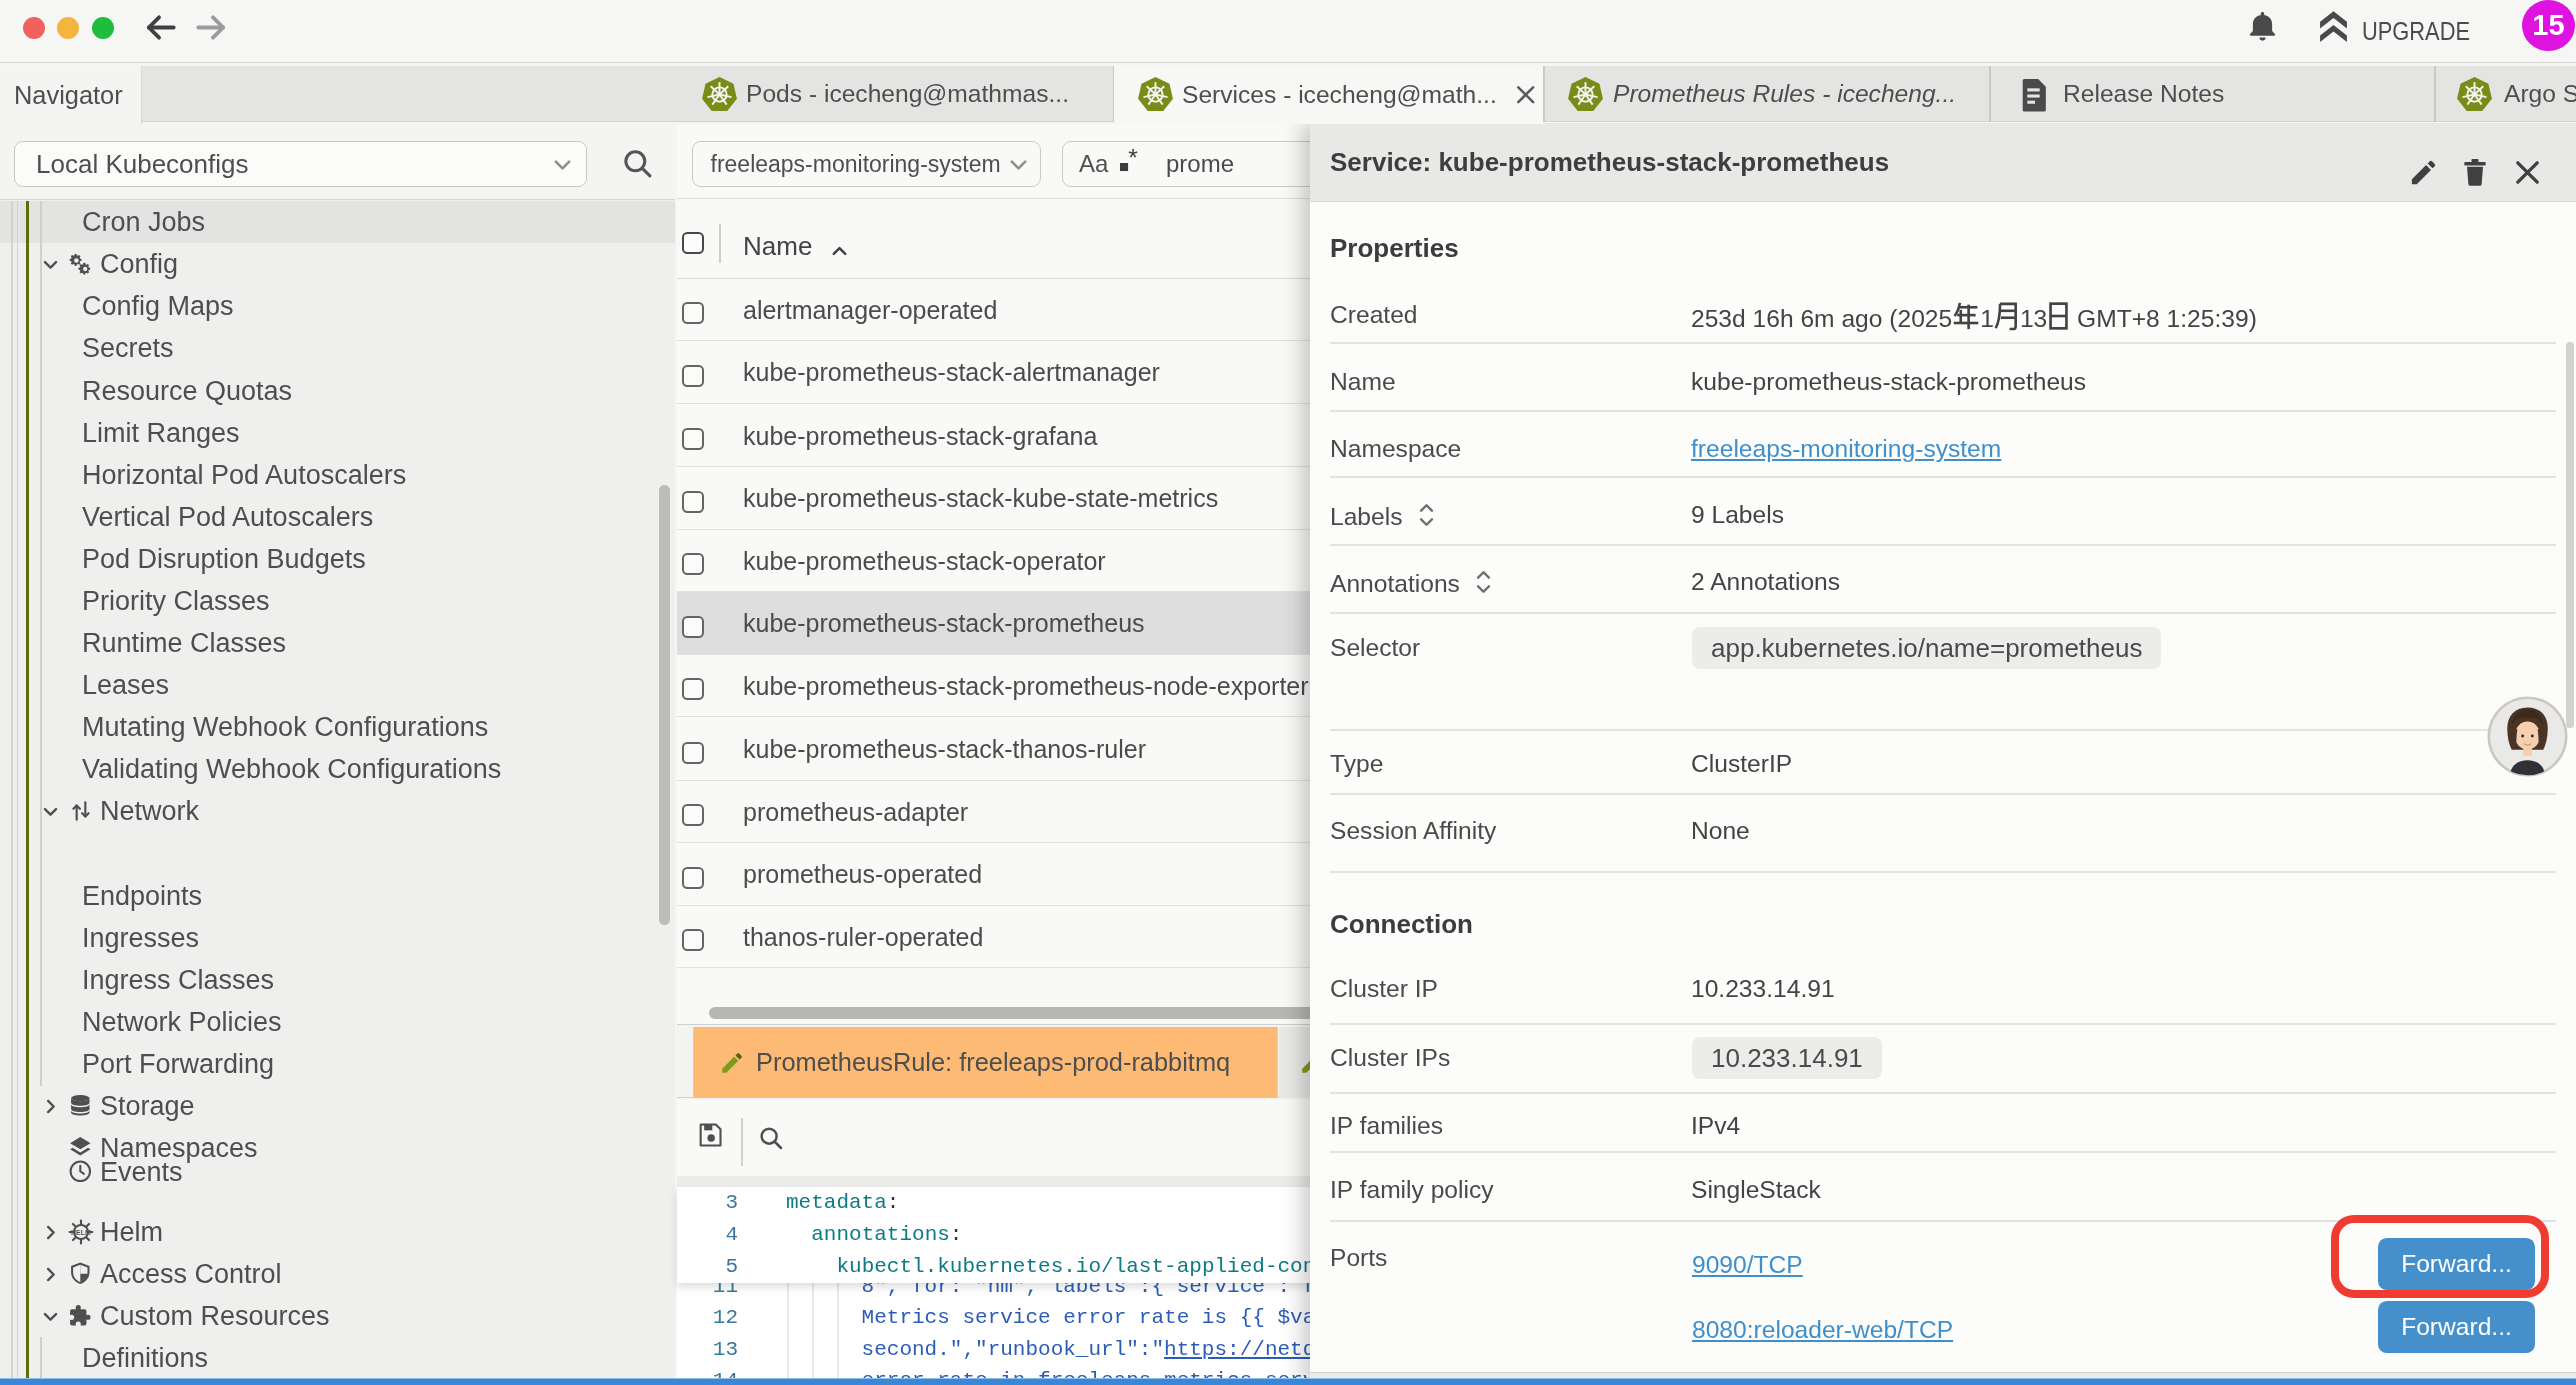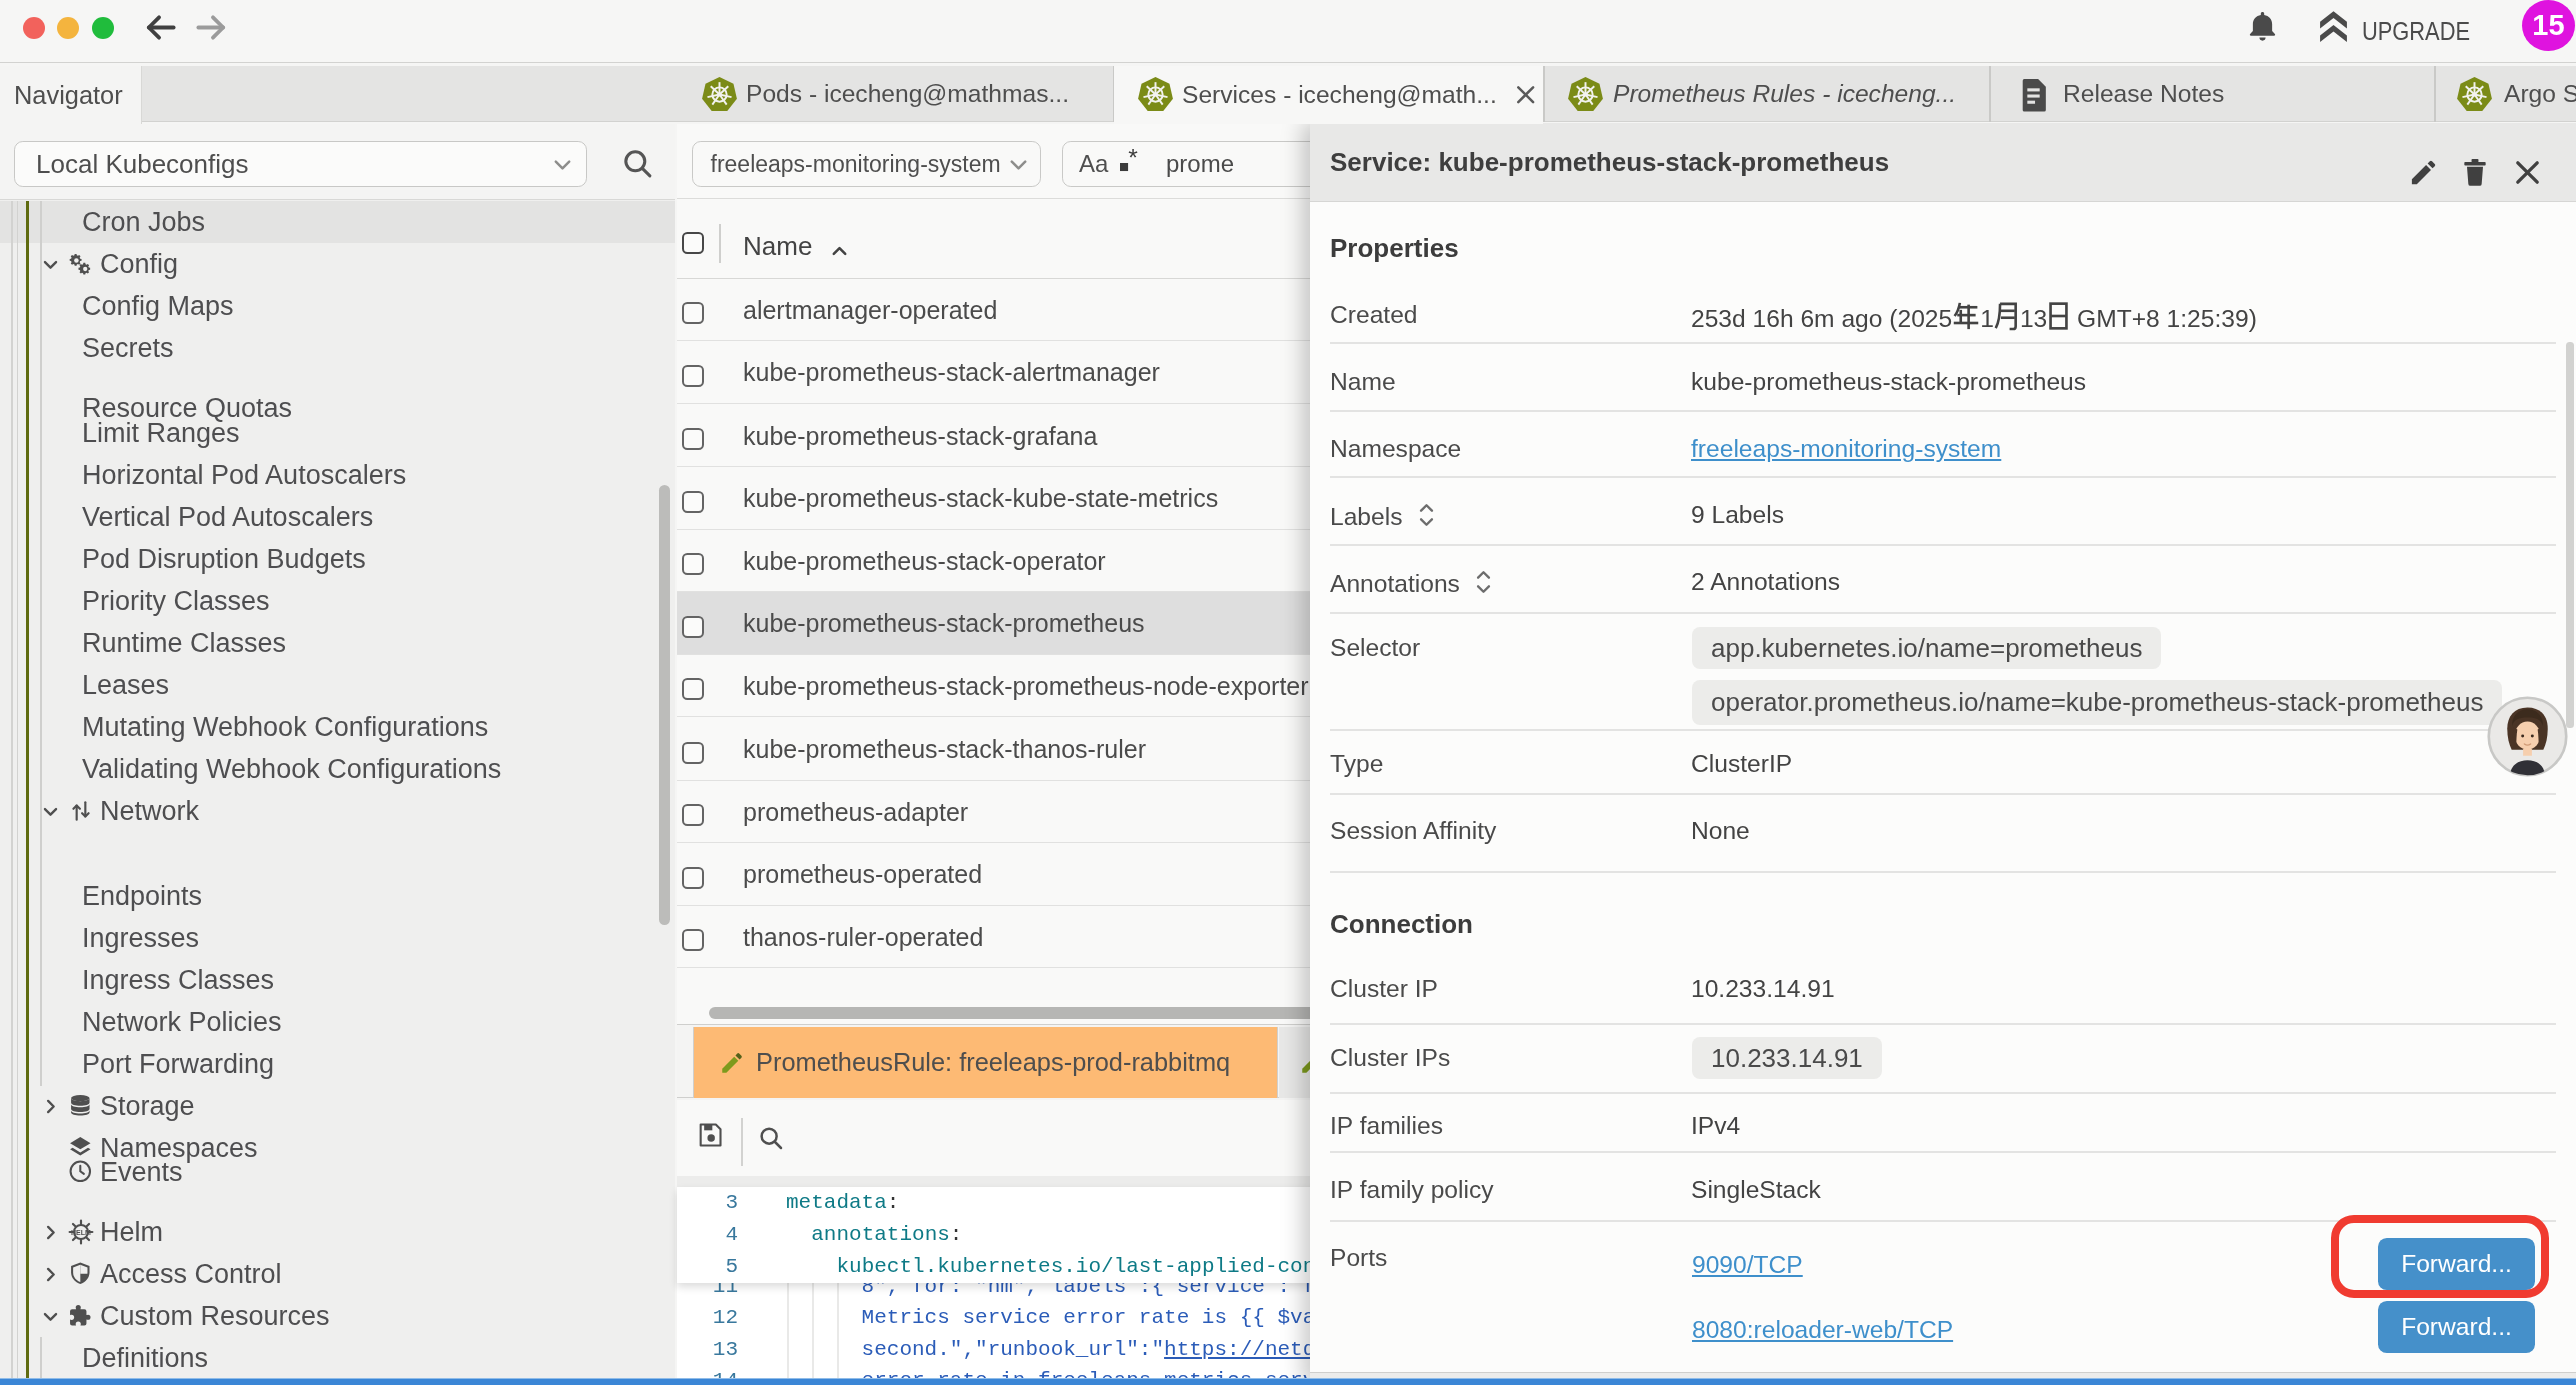--- a/index.html
+++ b/index.html
@@ -170,21 +170,21 @@
           <circle cx="16.8" cy="16.6" r="2.1" fill="#efefee"></circle>
         </svg>
       <div class="treetxt" style="left:100px;">Config</div>
     </div>
     <div class="treerow" style="top:161px;">
       <div class="treetxt" style="left:82px;">Config Maps</div>
     </div>
     <div class="treerow" style="top:203px;">
       <div class="treetxt" style="left:82px;">Secrets</div>
     </div>
-    <div class="treerow" style="top:246px;margin-top:17px;">
+    <div class="treerow" style="top:246px;">
       <div class="treetxt" style="left:82px;">Resource Quotas</div>
     </div>
     <div class="treerow" style="top:288px;">
       <div class="treetxt" style="left:82px;">Limit Ranges</div>
     </div>
     <div class="treerow" style="top:330px;">
       <div class="treetxt" style="left:82px;">Horizontal Pod Autoscalers</div>
     </div>
     <div class="treerow" style="top:372px;">
       <div class="treetxt" style="left:82px;">Vertical Pod Autoscalers</div>
@@ -467,21 +467,20 @@
     <div class="dvalue abs" style="left:381px; top:392px; transform:translateY(-50%);">9 Labels</div>
     <div class="dsep" style="top:421px;"></div>
     <div class="dlabel abs" style="left:20px; top:459px; transform:translateY(-50%);">Annotations<svg style="margin-left:12.3px; position:relative; top:2.6px;" width="23" height="26" viewBox="0 0 20 24" fill="none" stroke="#6d6d6d" stroke-width="2.2" stroke-linecap="round" stroke-linejoin="round">
             <polyline points="5 8 10 3 15 8"></polyline>
             <polyline points="5 16 10 21 15 16"></polyline>
           </svg></div>
     <div class="dvalue abs" style="left:381px; top:459px; transform:translateY(-50%);">2 Annotations</div>
     <div class="dsep" style="top:489px;"></div>
     <div class="dlabel abs" style="left:20px; top:525px; transform:translateY(-50%);">Selector</div>
     <div class="chip" style="left:382px; top:504px; height:42px;">app.kubernetes.io/name=prometheus</div>
-    <div class="chip" style="left:382px; top:557px; height:45px;">operator.prometheus.io/name=kube-prometheus-stack-prometheus</div>
     <div class="dsep" style="top:606px;"></div>
     <div class="dlabel abs" style="left:20px; top:641px; transform:translateY(-50%);">Type</div>
     <div class="dvalue abs" style="left:381px; top:641px; transform:translateY(-50%);">ClusterIP</div>
     <div class="dsep" style="top:670px;"></div>
     <div class="dlabel abs" style="left:20px; top:708px; transform:translateY(-50%);">Session Affinity</div>
     <div class="dvalue abs" style="left:381px; top:708px; transform:translateY(-50%);">None</div>
     <div class="dsep" style="top:748px;"></div>
     <div class="abs" style="left:20px; top:801px; transform:translateY(-50%); font-size:26px; font-weight:bold; color:#3c3c3c;">Connection</div>
     <div class="dlabel abs" style="left:20px; top:866px; transform:translateY(-50%);">Cluster IP</div>
     <div class="dvalue abs" style="left:381px; top:866px; transform:translateY(-50%);">10.233.14.91</div>

